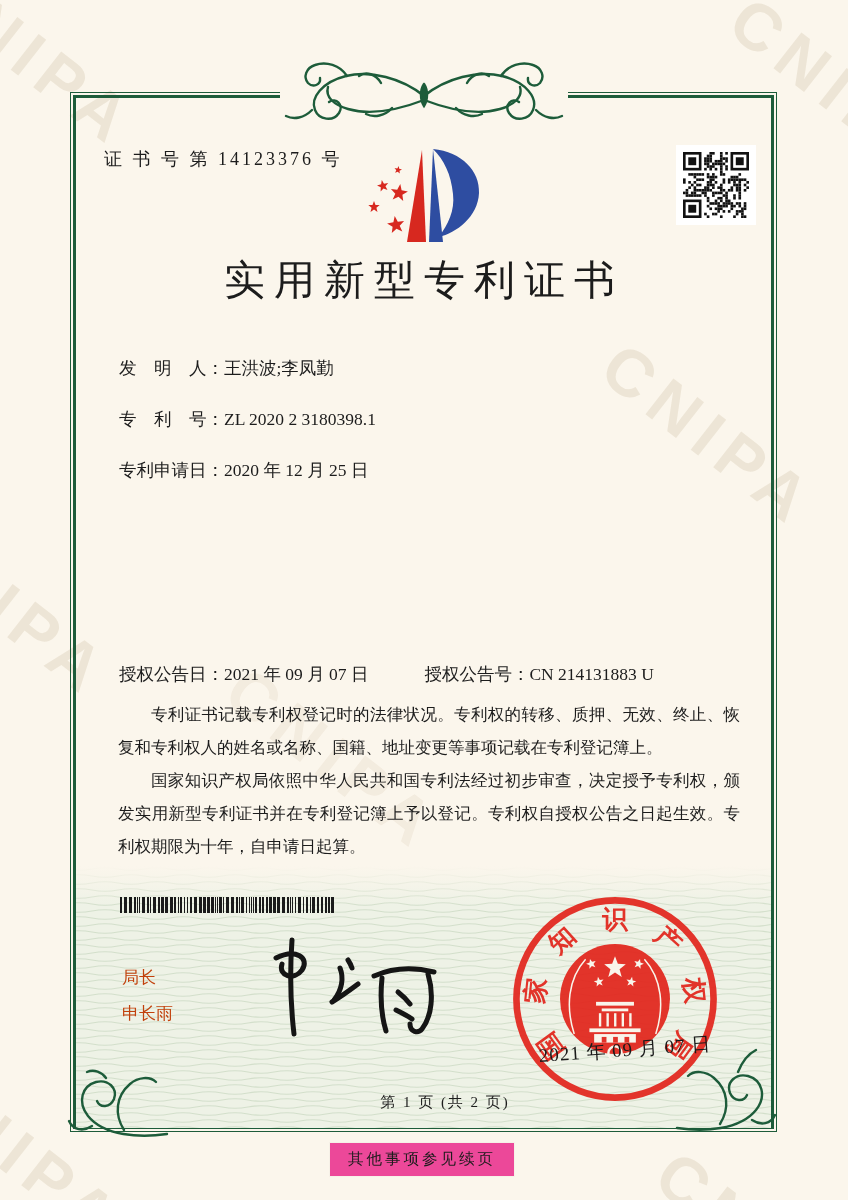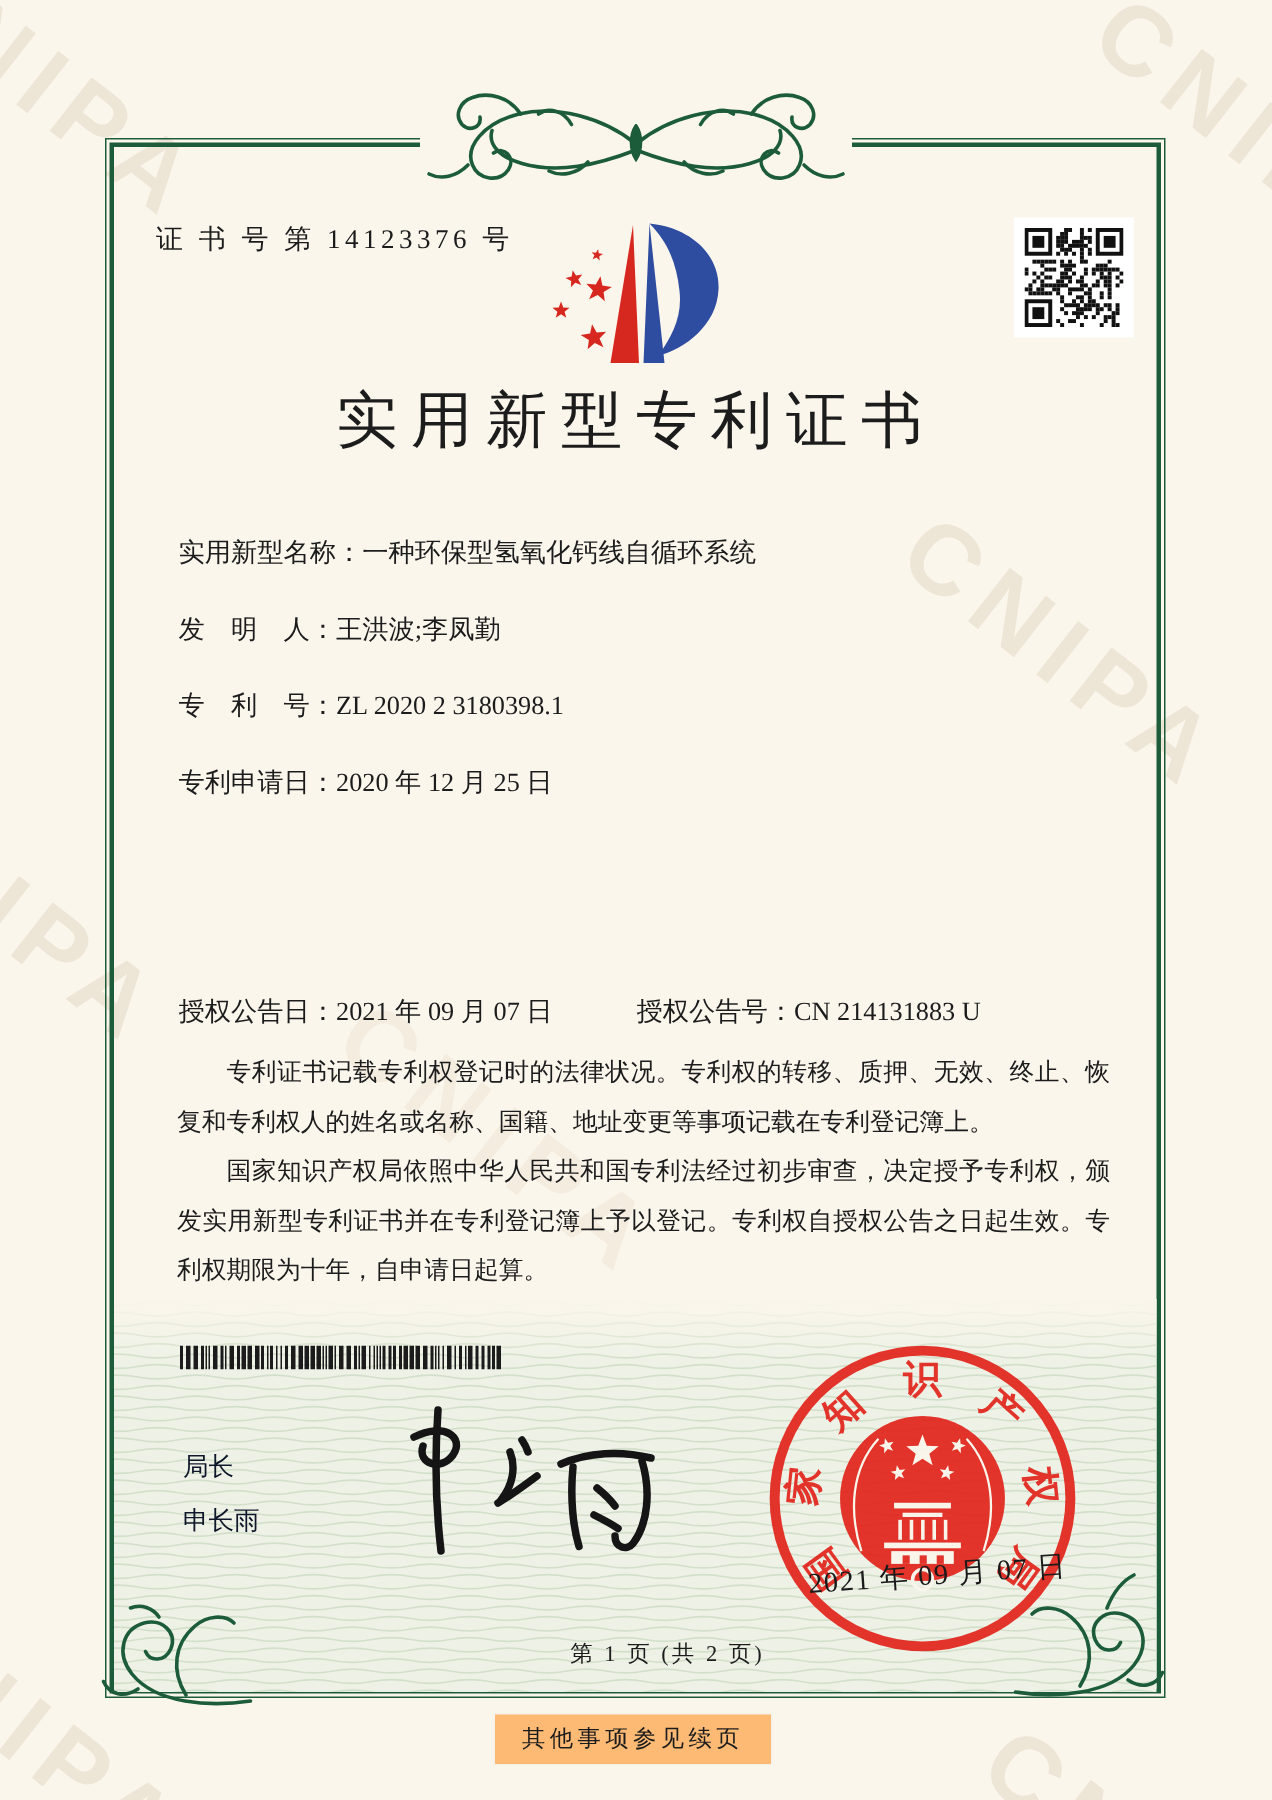--- a/index.html
+++ b/index.html
@@ -41,34 +41,34 @@
   .grant-row{position:absolute;left:119px;top:662px;z-index:4;font-size:17.5px;white-space:nowrap;}
   .grant-row .gap{display:inline-block;width:56px;}
 
   .body-text{position:absolute;left:118px;top:698px;width:622px;z-index:4;
              font-size:16.5px;line-height:33px;text-align:justify;}
   .body-text p{margin:0;text-indent:33px;}
 
   .barcode{position:absolute;left:120px;top:897px;z-index:4;}
 
   .director{position:absolute;left:122px;z-index:4;font-size:17px;
-            font-family:"Liberation Sans","DejaVu Sans",sans-serif;color:#0f172a;}
+            font-family:"Liberation Sans","DejaVu Sans",sans-serif;color:#c2410c;}
   .director.t1{top:966px;}
   .director.t2{top:1002px;}
 
   .signature{position:absolute;left:252px;top:934px;z-index:5;}
 
   .seal{position:absolute;left:506px;top:890px;z-index:5;}
   .seal-date{position:absolute;left:520px;top:1037px;width:210px;text-align:center;z-index:6;
              font-size:19px;letter-spacing:1px;color:#1a1a1a;transform:rotate(-4deg);}
 
   .pageinfo{position:absolute;left:74px;top:1093px;width:700px;text-align:center;
             font-size:15px;letter-spacing:2px;z-index:4;padding-left:21px;}
 
-  .note{position:absolute;left:330px;top:1143px;background:#fdba74;padding:6px 18px;
+  .note{position:absolute;left:330px;top:1143px;background:#ec4899;padding:6px 18px;
         font-size:15.5px;letter-spacing:3px;z-index:4;box-shadow:0 0 0 1px rgba(0,0,0,0.02);}
 
   .ornament{position:absolute;z-index:6;pointer-events:none;}
   .orn-top{left:252px;top:56px;}
   .orn-bl{left:62px;top:1066px;}
   .orn-br{left:672px;top:1048px;}
 </style>
 </head>
 <body>
 
@@ -351,23 +351,20 @@
         <rect x="0" y="47.52" width="18.48" height="18.48" fill="#111"></rect>
         <rect x="2.64" y="50.160000000000004" width="13.200000000000001" height="13.200000000000001" fill="#fff"></rect>
         <rect x="5.28" y="52.800000000000004" width="7.92" height="7.92" fill="#111"></rect>
       </svg>
   </div>
 
   <div class="title">实用新型专利证书</div>
 
   <div class="fields">
     <div class="row">
-      <span class="lab">实用新型名称：</span><span class="val">一种环保型氢氧化钙线自循环系统</span>
-    </div>
-    <div class="row">
       <span class="lab">发　明　人：</span><span class="val">王洪波;李凤勤</span>
     </div>
     <div class="row">
       <span class="lab">专　利　号：</span><span class="val">ZL 2020 2 3180398.1</span>
     </div>
     <div class="row">
       <span class="lab">专利申请日：</span><span class="val">2020 年 12 月 25 日</span>
     </div>
   </div>
 

